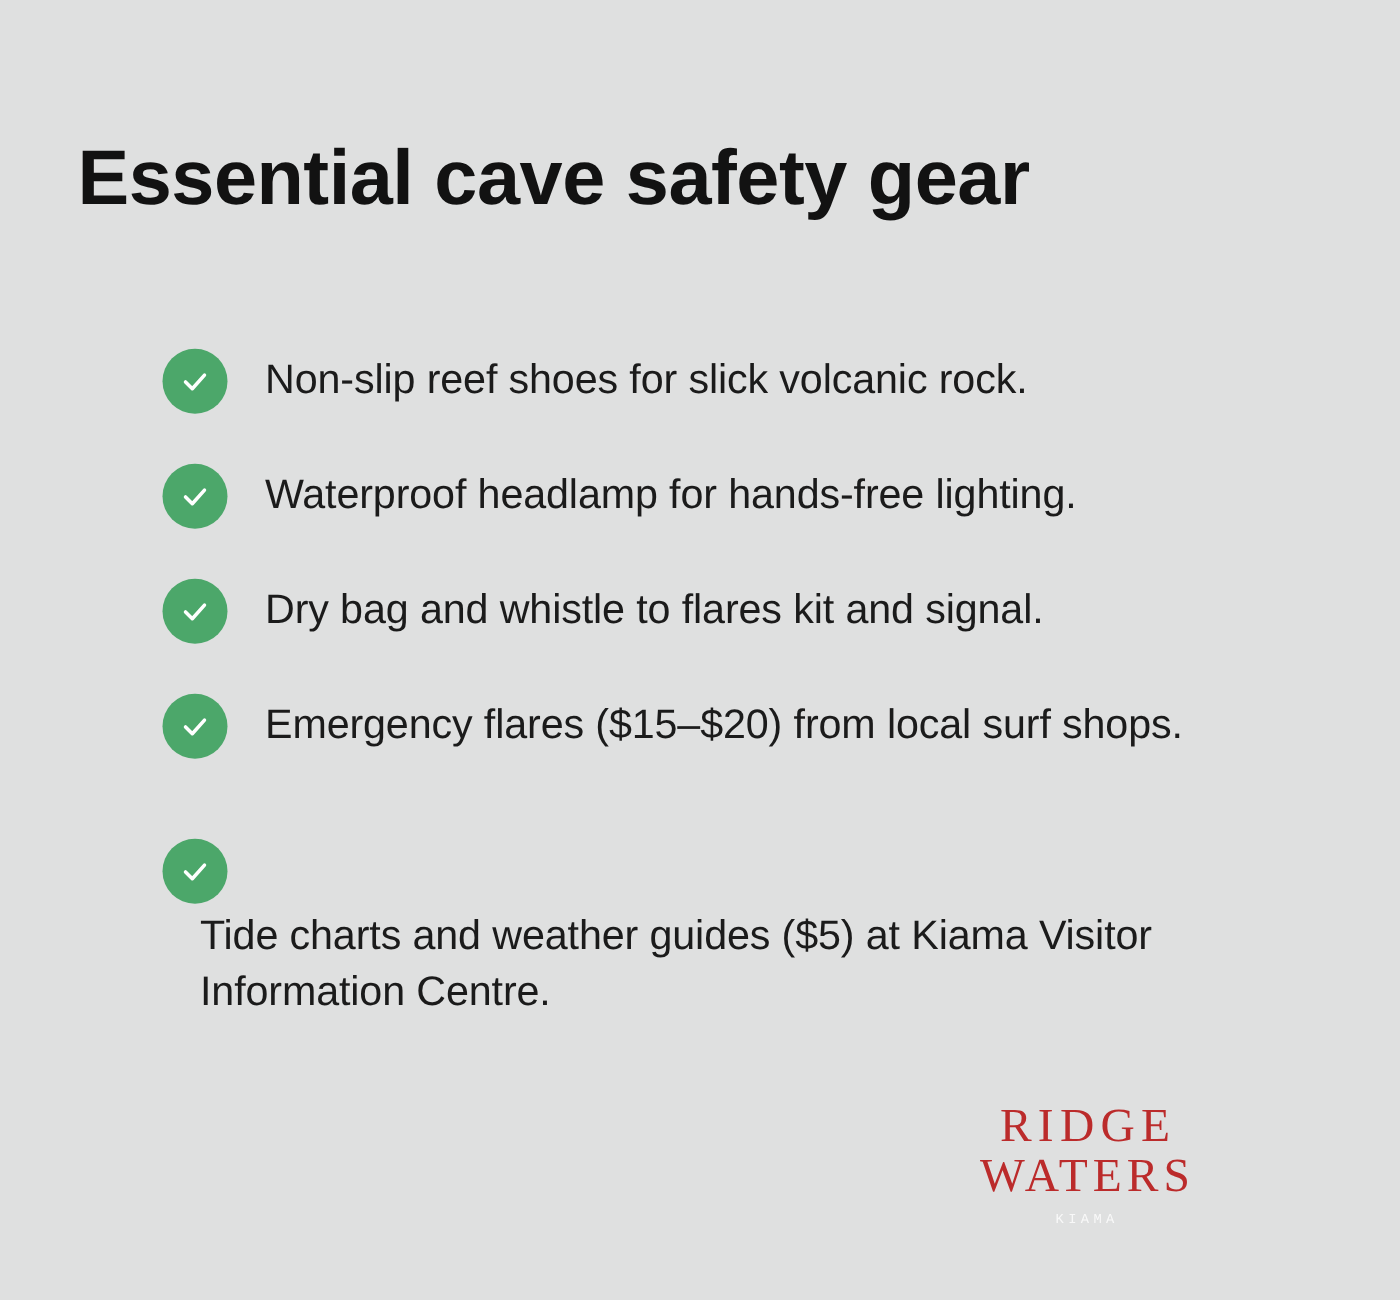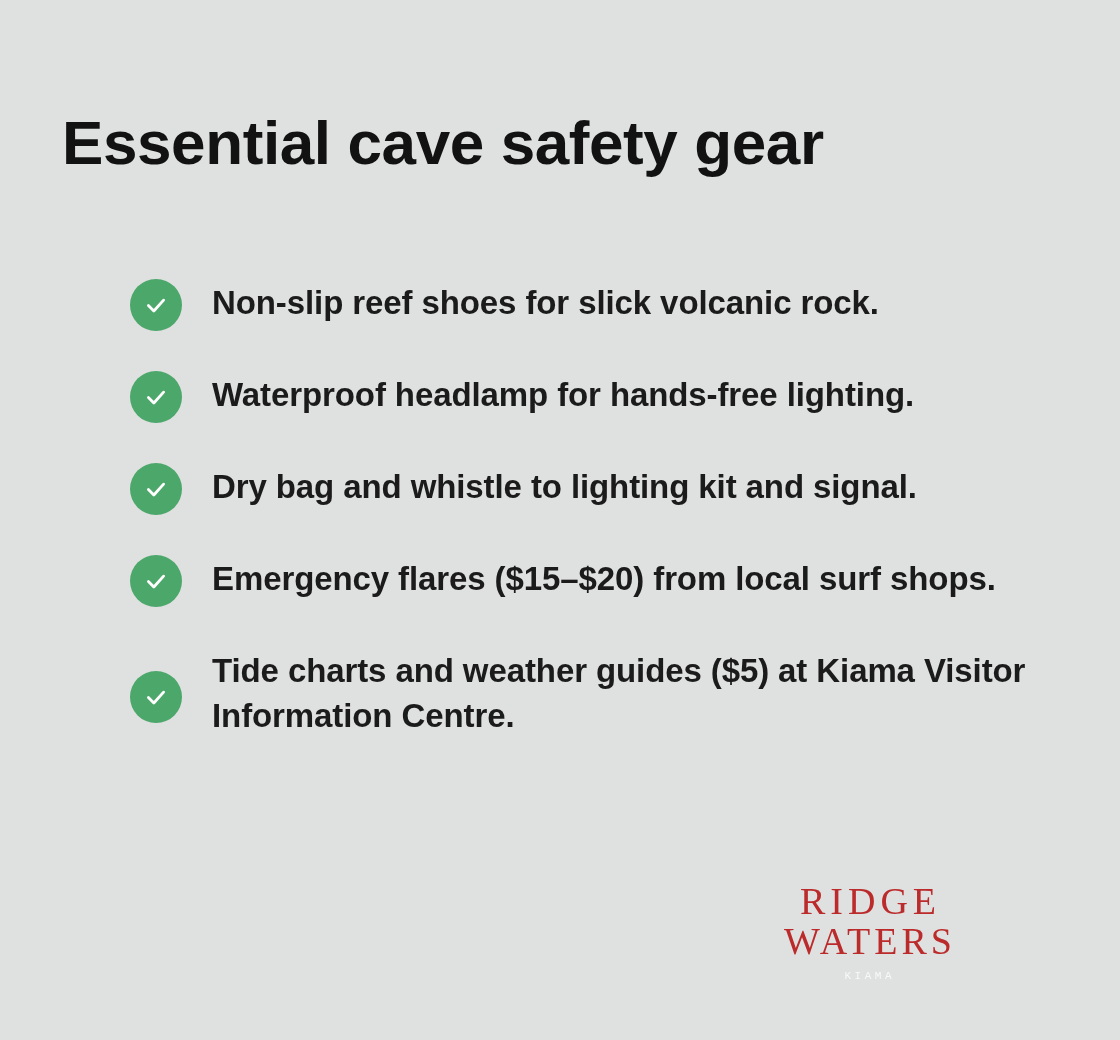--- a/index.html
+++ b/index.html
@@ -52,20 +52,21 @@
   }
 
   .check-item {
     display: flex;
     align-items: flex-start;
     min-height: 52px;
     margin-bottom: 39px;
   }
   .check-item:last-child {
     margin-bottom: 0;
+    flex-direction: column;
   }
 
   .check-badge {
     flex: 0 0 auto;
     width: 52px;
     height: 52px;
     border-radius: 50%;
     background: #4ca76a;
     display: flex;
     align-items: center;
@@ -81,21 +82,21 @@
     display: block;
     width: 26px;
     height: 26px;
   }
 
   .check-text {
     flex: 1 1 auto;
     padding-left: 30px;
     font-family: "Liberation Sans", "DejaVu Sans", sans-serif;
     font-size: 33px;
-    font-weight: 700;
+    font-weight: 400;
     line-height: 1.36;
     color: #1b1b1b;
     letter-spacing: -0.1px;
     padding-top: 3px;
   }
 
   
   .brand {
     position: absolute;
     right: 54px;
@@ -162,21 +163,21 @@
       </span>
       <span class="check-text">Waterproof headlamp for hands-free lighting.</span>
     </li>
 
     <li class="check-item">
       <span class="check-badge">
         <svg viewBox="0 0 24 24" aria-hidden="true">
           <path d="M5 12.5 L10 17.5 L19 7.5" fill="none" stroke="#ffffff" stroke-width="2.6" stroke-linecap="round" stroke-linejoin="round"></path>
         </svg>
       </span>
-      <span class="check-text">Dry bag and whistle to lighting kit and signal.</span>
+      <span class="check-text">Dry bag and whistle to flares kit and signal.</span>
     </li>
 
 
     <li class="check-item">
       <span class="check-badge">
         <svg viewBox="0 0 24 24" aria-hidden="true">
           <path d="M5 12.5 L10 17.5 L19 7.5" fill="none" stroke="#ffffff" stroke-width="2.6" stroke-linecap="round" stroke-linejoin="round"></path>
         </svg>
       </span>
       <span class="check-text">Emergency flares ($15–$20) from local surf shops.</span>

